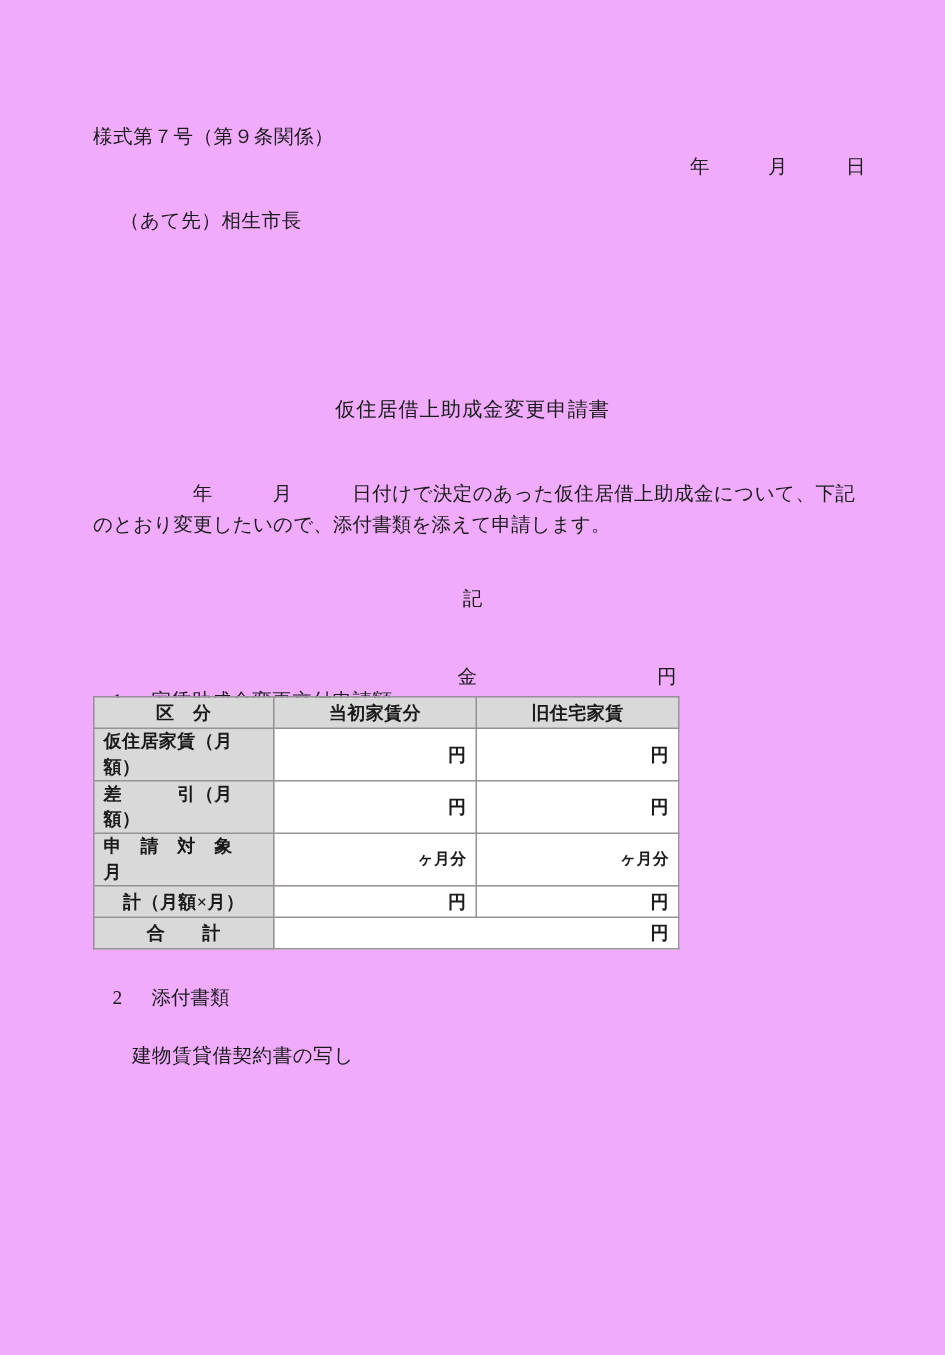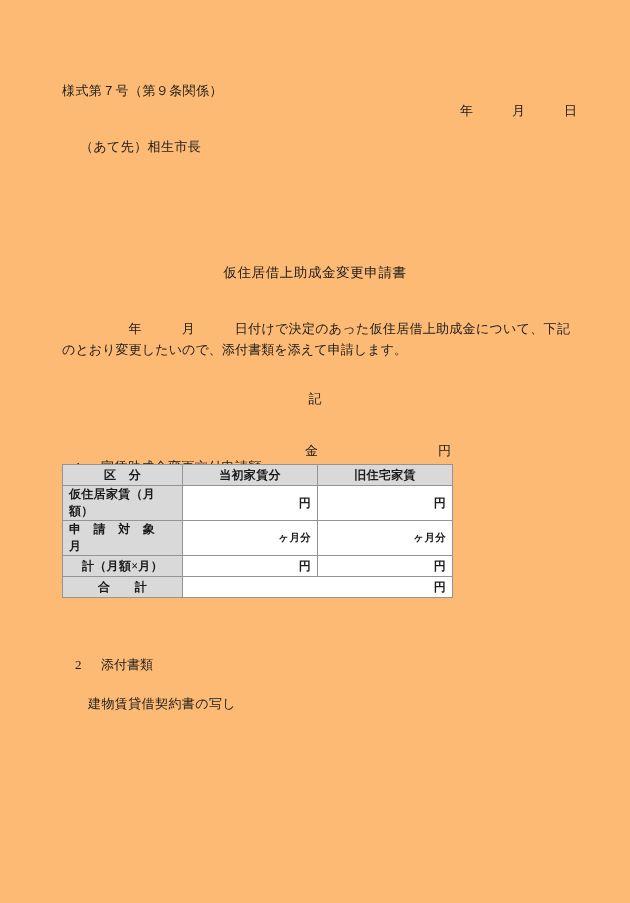--- a/index.html
+++ b/index.html
@@ -9,21 +9,21 @@
     background: #ffffff;
   }
   body {
     font-family: "Liberation Serif", "DejaVu Serif", serif;
     color: #1a1a1a;
   }
   .page {
     position: relative;
     width: 630px;
     height: 903px;
-    background: #fdba74;
+    background: #f0abfc;
     overflow: hidden;
     box-sizing: border-box;
   }
 
   
   .line {
     position: absolute;
     font-size: 13px;
     line-height: 18px;
     white-space: pre;
@@ -188,20 +188,25 @@
         <th class="head-cell">旧住宅家賃</th>
       </tr>
     </thead>
     <tbody>
         <tr>
           <th class="row-head">仮住居家賃（月額）</th>
           <td class="value-cell">円</td>
           <td class="value-cell">円</td>
         </tr>
         <tr>
+          <th class="row-head">差　　　引（月額）</th>
+          <td class="value-cell">円</td>
+          <td class="value-cell">円</td>
+        </tr>
+        <tr>
           <th class="row-head">申　請　対　象　月</th>
           <td class="value-cell small-unit">ヶ月分</td>
           <td class="value-cell small-unit">ヶ月分</td>
         </tr>
         <tr>
           <th class="row-head ctr">計（月額×月）</th>
           <td class="value-cell">円</td>
           <td class="value-cell">円</td>
         </tr>
         <tr>

